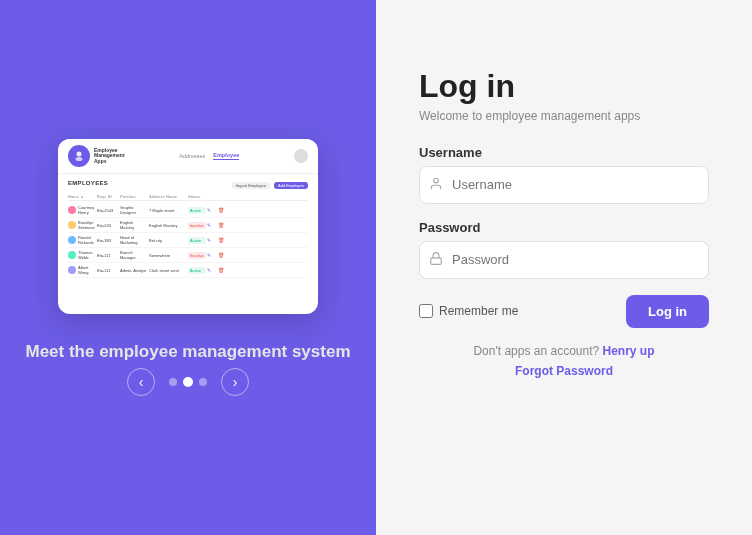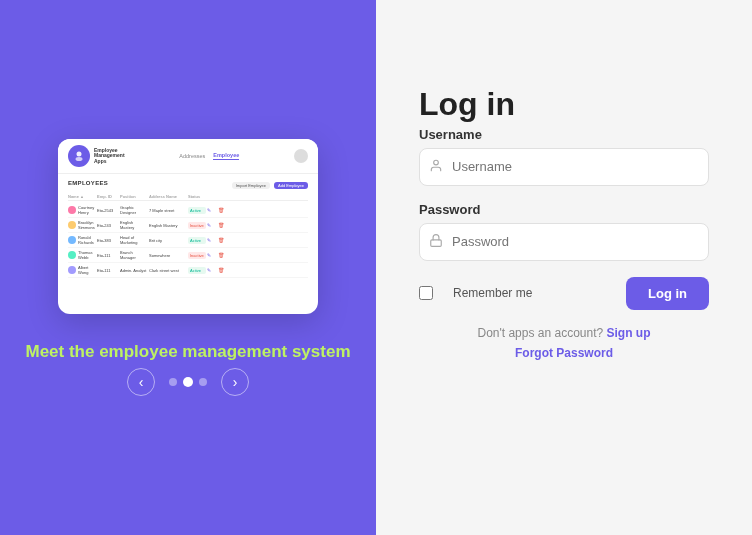--- a/index.html
+++ b/index.html
@@ -161,21 +161,21 @@
     .mini-status.inactive { background: #ffe8e8; color: #e74c3c; }
     .mini-icons {
       display: flex;
       gap: 1px;
     }
     .mini-icon-edit { color: #6c5ce7; font-size: 5px; }
     .mini-icon-del { color: #e74c3c; font-size: 5px; }
 
     
     .left-title {
-      color: #bef264;
+      color: #e5e5e5;
       font-size: 17px;
       font-weight: 800;
       text-align: center;
       margin-bottom: 6px;
     }
     .left-subtitle {
       color: rgba(255,255,255,0.8);
       font-size: 10px;
       text-align: center;
       margin-bottom: 20px;
@@ -284,21 +284,21 @@
       display: flex;
       align-items: center;
       justify-content: space-between;
       margin-top: 4px;
       margin-bottom: 16px;
     }
 
     .remember-me {
       display: flex;
       align-items: center;
-      gap: 20px;
+      gap: 6px;
       font-size: 12px;
       color: #555;
     }
 
     .remember-checkbox {
       width: 14px;
       height: 14px;
       cursor: pointer;
     }
 
@@ -470,20 +470,21 @@
       <div class="dot"></div>
     </div>
     <button class="carousel-arrow">›</button>
   </div>
 </div>
 
 <div class="right-panel">
   <div class="login-box">
 
     <h1 class="login-title">Log in</h1>
+    <p class="login-subtitle">Welcome to employee management apps</p>
 
     <label class="form-label">Username</label>
     <div class="input-wrapper">
       <span class="input-icon">
         <svg width="14" height="14" viewBox="0 0 24 24" fill="none" stroke="#aaa" stroke-width="2" stroke-linecap="round" stroke-linejoin="round">
           <path d="M20 21v-2a4 4 0 0 0-4-4H8a4 4 0 0 0-4 4v2"></path>
           <circle cx="12" cy="7" r="4"></circle>
         </svg>
       </span>
       <input type="text" class="form-input" placeholder="Username" style="">
@@ -503,17 +504,17 @@
     <div class="form-actions">
       <label class="remember-me">
         <input type="checkbox" class="remember-checkbox" style="">
         <span>Remember me</span>
       </label>
       <button class="login-btn">Log in</button>
     </div>
 
     <div class="login-footer">
       <span>Don't apps an account?</span>
-      <a class="link">Sign up</a>
+      <a class="link">Henry up</a>
       <a class="link forgot-link">Forgot Password</a>
     </div>
   </div>
 </div>
 
 </body></html>

